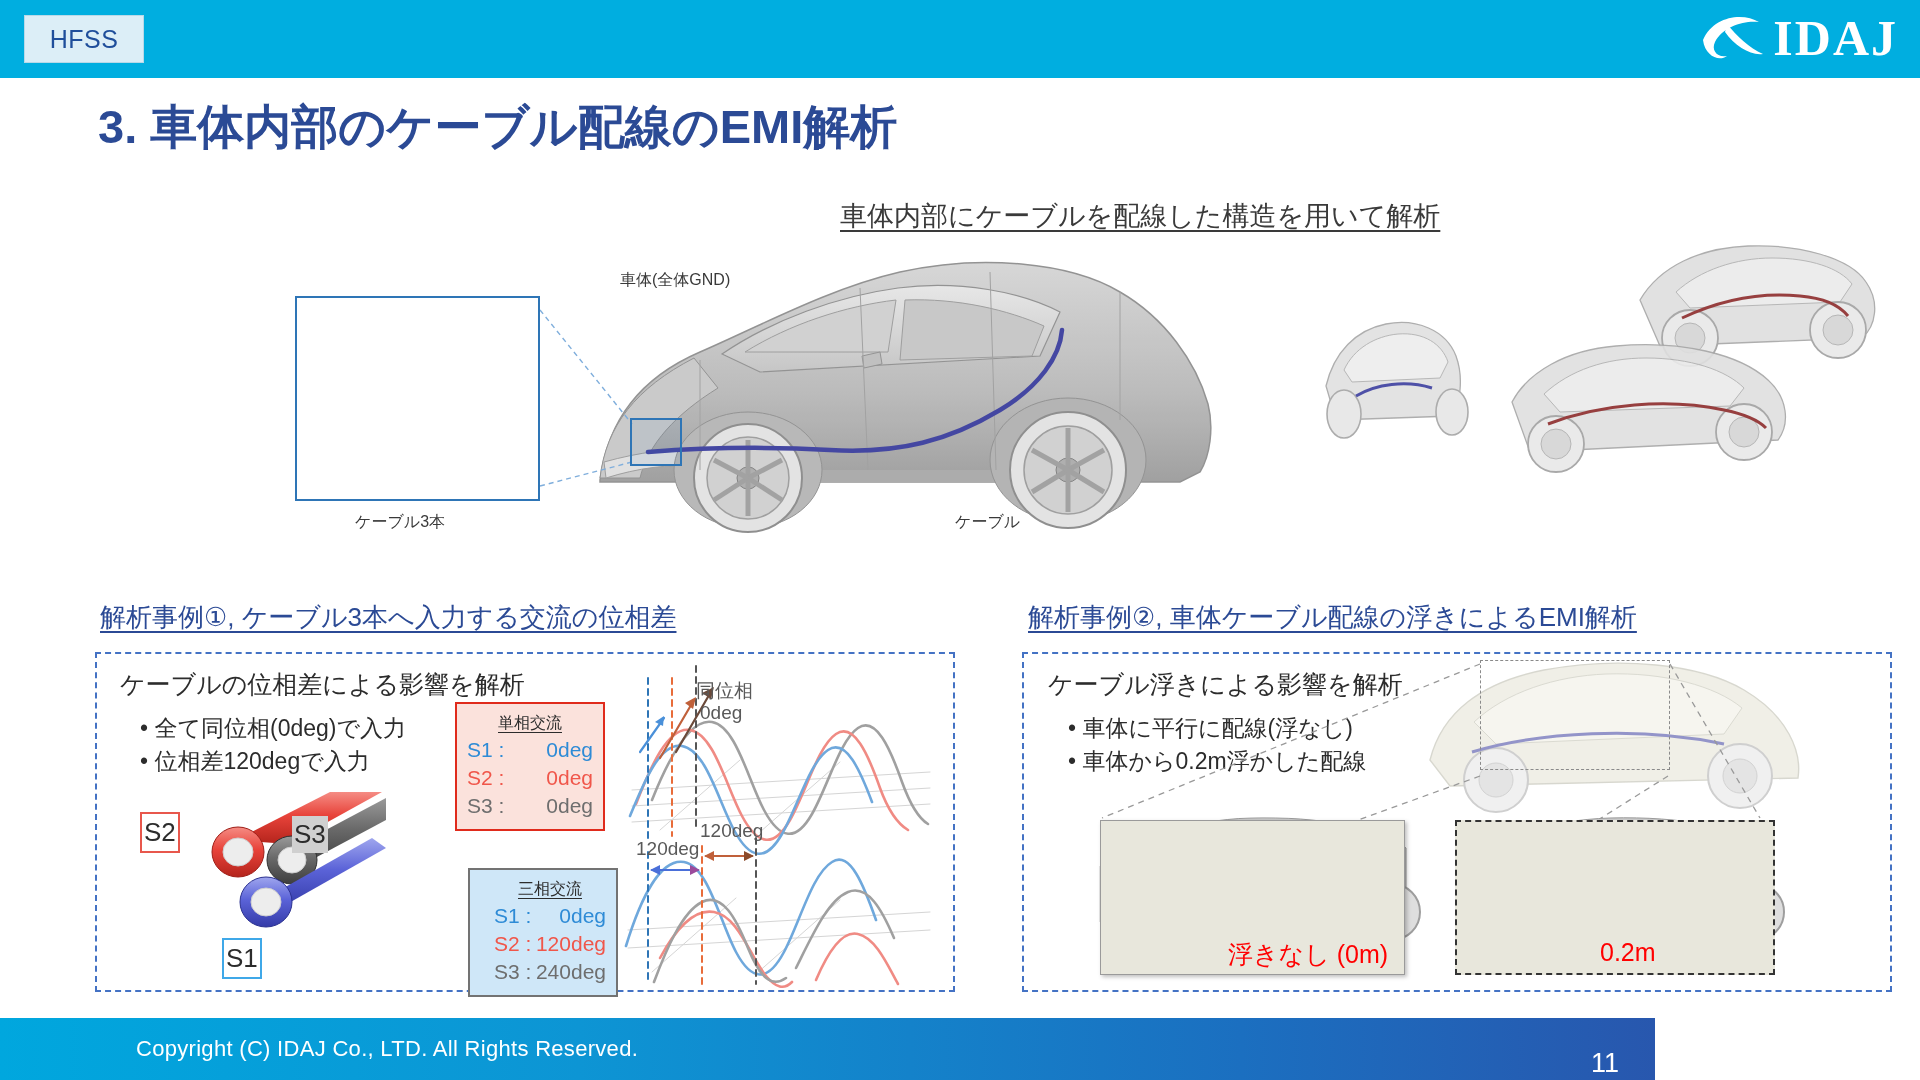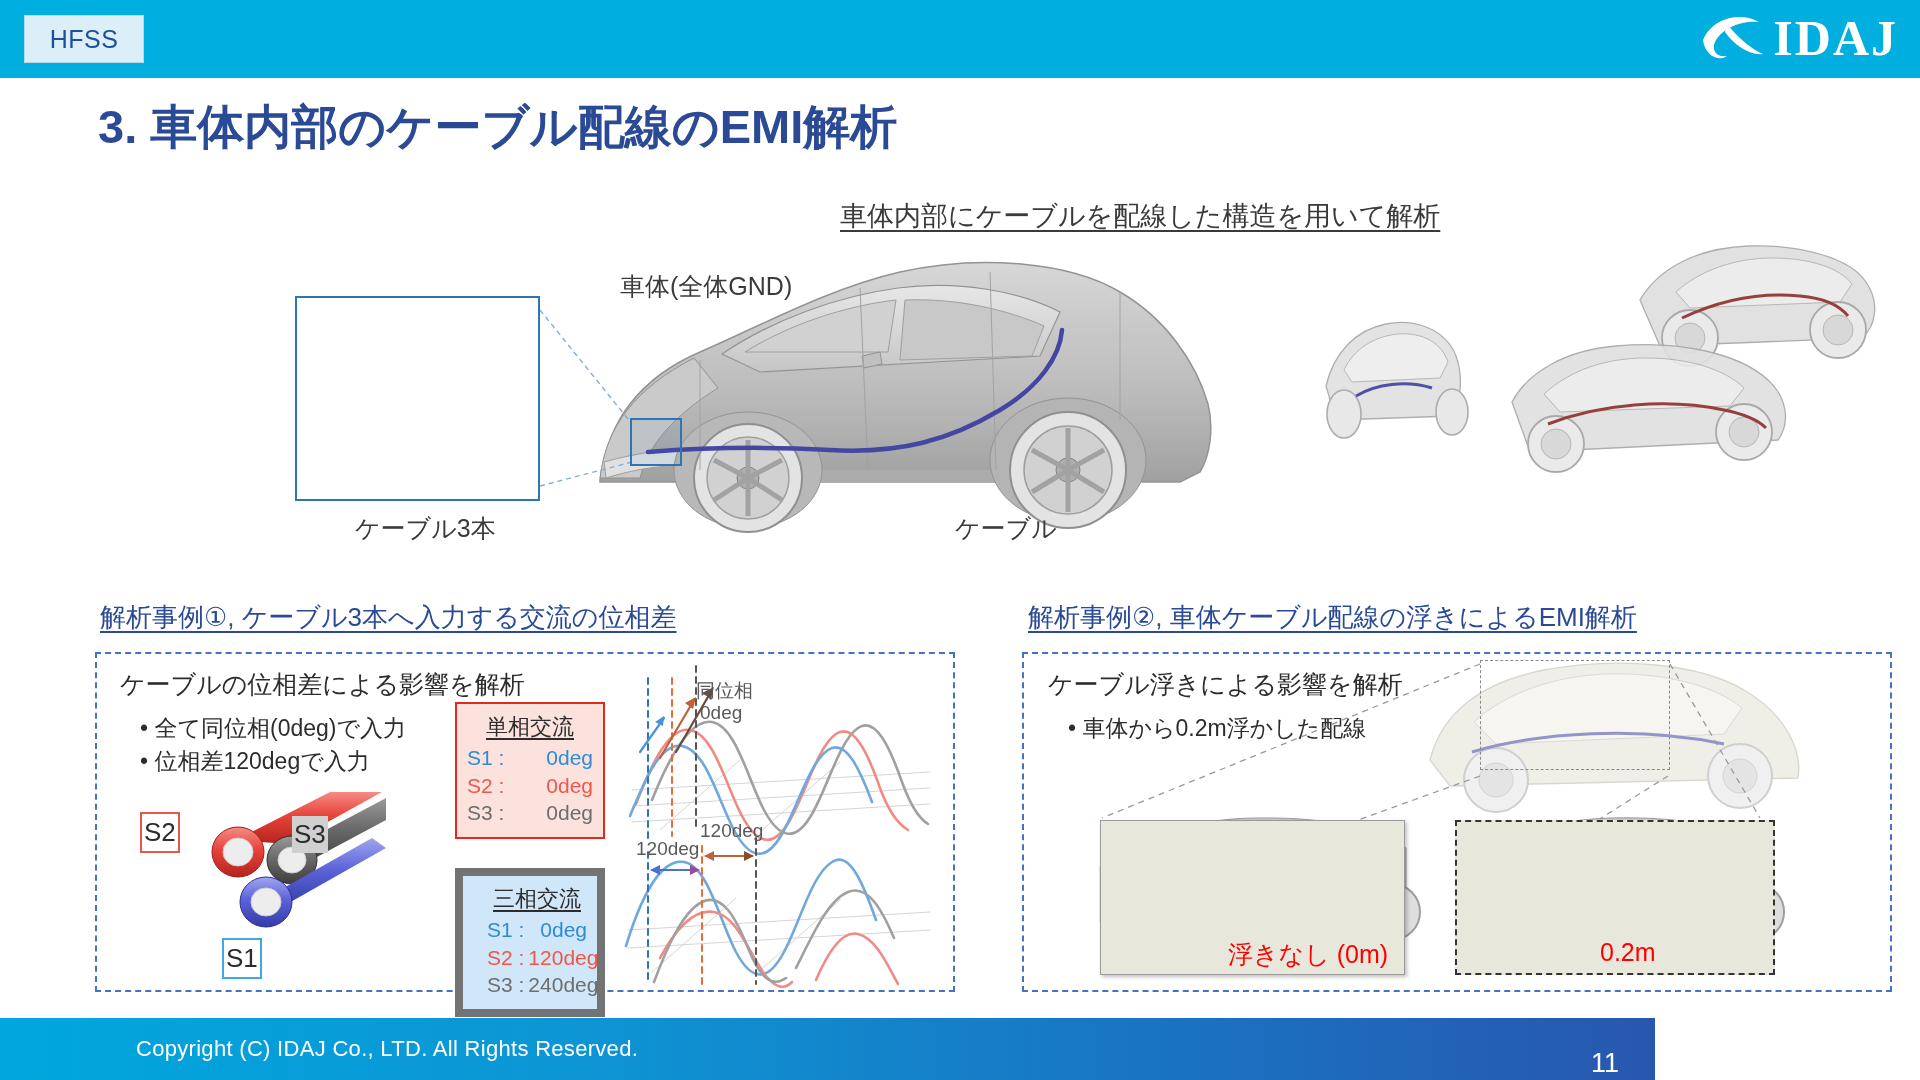--- a/index.html
+++ b/index.html
@@ -41,21 +41,21 @@
     font-size: 47px; font-weight: 700; color: #2B4A95;
     letter-spacing: 0px; white-space: nowrap;
   }
   .subtitle {
     position: absolute; left: 840px; top: 198px;
     font-size: 27px; color: #3A3A3A;
     text-decoration: underline; text-underline-offset: 5px;
     white-space: nowrap;
   }
 
-  .lbl { position: absolute; font-size: 25px; color: #3A3A3A; white-space: nowrap; text-align: right; }
+  .lbl { position: absolute; font-size: 16px; color: #3A3A3A; white-space: nowrap; text-align: right; }
   .lbl-body   { left: 620px; top: 270px; }
   .lbl-cable  { left: 955px; top: 512px; }
   .lbl-cable3 { left: 355px; top: 512px; }
 
   
   .cable-inset {
     position: absolute; left: 295px; top: 296px; width: 245px; height: 205px;
     border: 2px solid #2E75B6; background: #fff;
   }
   .cable-highlight-box {
@@ -82,23 +82,23 @@
   }
   .bullets { position: absolute; font-size: 23px; color: #2C2C2C; line-height: 1.45; }
   .bullets div::before { content: "• "; }
 
   
   .phase-box {
     position: absolute; width: 150px; padding: 8px 10px 10px 10px;
     font-size: 21px; line-height: 1.32;
   }
   .phase-box.single { left: 455px; top: 702px; background: #FBE2DC; border: 2px solid #E02B1C; }
-  .phase-box.three  { left: 455px; top: 868px; background: #CFE7F8; border: 8px solid #737373; padding-left: 24px; }
+  .phase-box.three  { left: 468px; top: 868px; background: #CFE7F8; border: 2px solid #737373; padding-left: 24px; }
   .phase-title {
-    text-align: center; font-size: 22px; color: #2C2C2C;
+    text-align: center; font-size: 16px; color: #2C2C2C;
     text-decoration: underline; text-underline-offset: 4px; margin-bottom: 3px;
   }
   .phase-row { display: flex; justify-content: space-between; white-space: nowrap; }
   .pr-s1 { color: #2E8BD6; }
   .pr-s2 { color: #F0564A; }
   .pr-s3 { color: #6E6E6E; }
   .phase-box.three .phase-row { gap: 4px; }
 
   
   .slabel {
@@ -447,20 +447,21 @@
 
   <div class="wanno" style="left:696px; top:678px;">同位相</div>
   <div class="wanno" style="left:700px; top:702px;">0deg</div>
   <div class="wanno" style="left:636px; top:838px;">120deg</div>
   <div class="wanno" style="left:700px; top:820px;">120deg</div>
 
   <div class="panel right"></div>
 
   <div class="panel-head" style="left:1048px; top:668px;">ケーブル浮きによる影響を解析</div>
   <div class="bullets" style="left:1068px; top:712px;">
+    <div>車体に平行に配線(浮なし)</div>
     <div>車体から0.2m浮かした配線</div>
   </div>
 
   <svg class="svg-layer">
 
     <g opacity="0.55">
       <path d="M1430 760 C1442 712, 1482 682, 1544 670 C1620 656, 1700 664, 1744 690
                C1788 716, 1802 752, 1798 778 L1450 786 Z" fill="#E5E2D4" stroke="#B8B8A8" stroke-width="1.4"></path>
       <path d="M1474 722 C1506 692, 1556 676, 1606 674 C1664 672, 1716 686, 1742 708
                L1724 734 L1496 744 Z" fill="#EFEDE2" stroke="#BDBDAD"></path>

